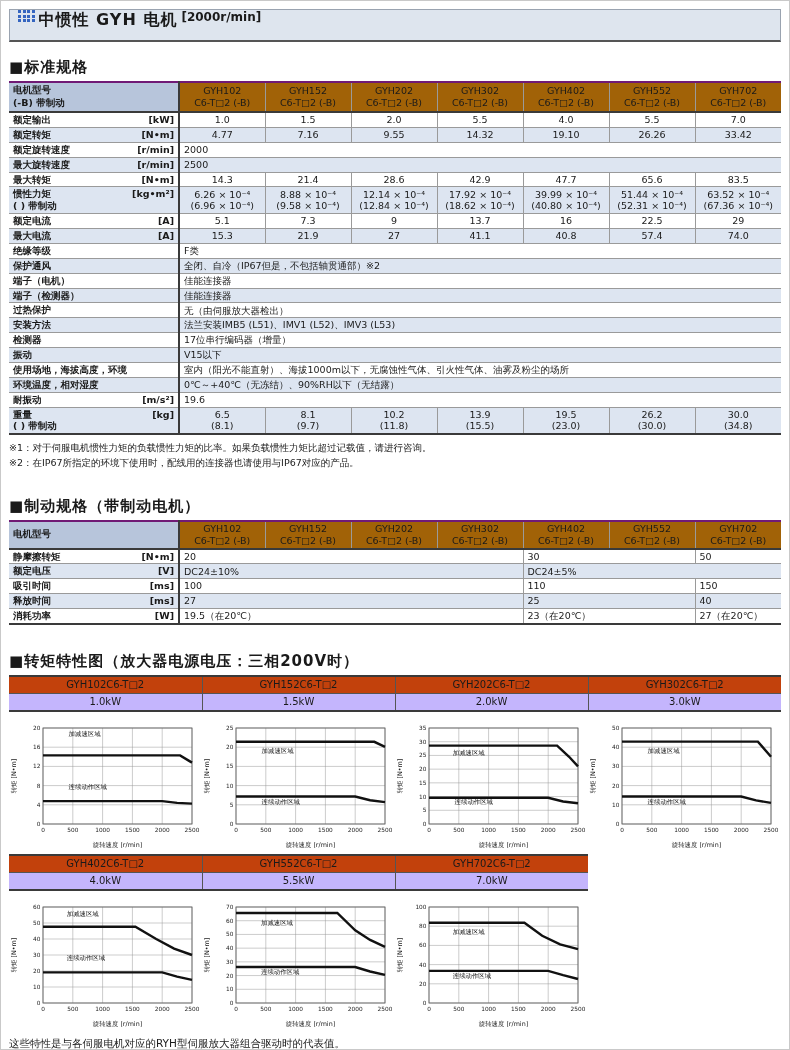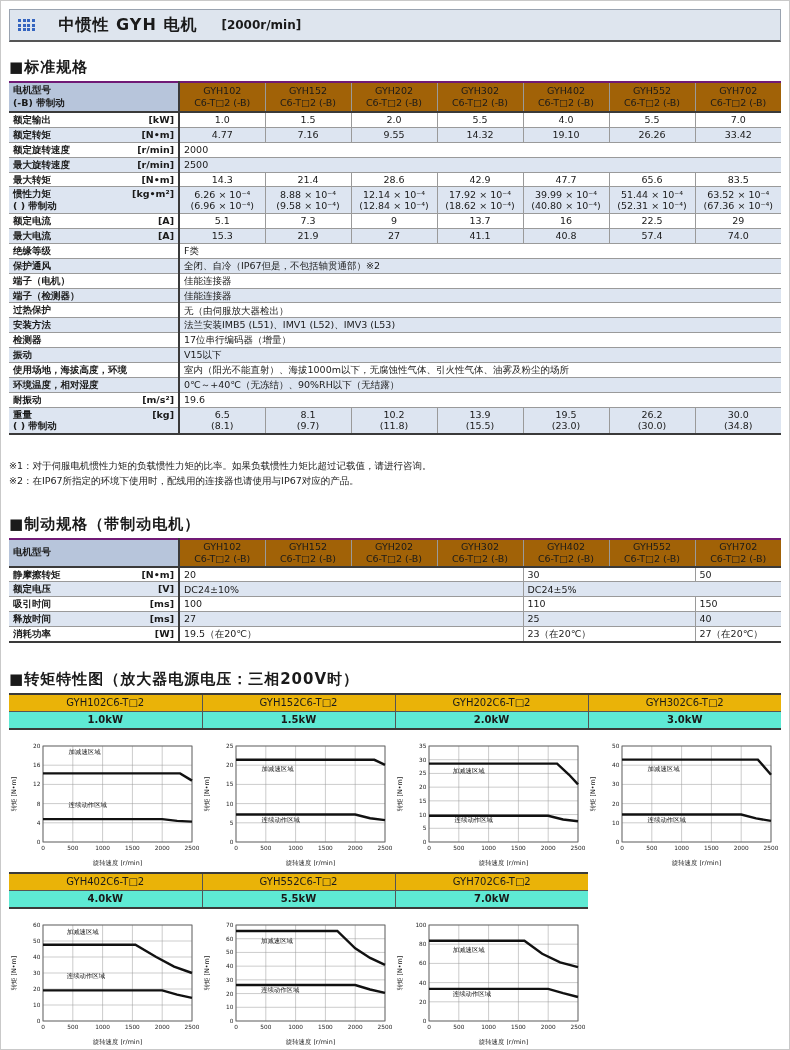--- a/index.html
+++ b/index.html
@@ -1,21 +1,21 @@
 <!DOCTYPE html>
 <html><head>
 <meta charset="utf-8">
 <style>
   html,body{margin:0;padding:0;background:#fff;}
   body{width:790px;height:1050px;overflow:hidden;
        font-family:"DejaVu Sans","Liberation Sans",sans-serif;color:#1a1a1a;}
   .page{box-sizing:border-box;width:790px;height:1050px;border:1px solid #c9c9c9;padding:8px 8px 0 8px;}
 
   
-  .titlebar{display:flex;align-items:center;gap:24px;background:#dee5ee;
+  .titlebar{display:flex;gap:4px;background:#dee5ee;
             border:1px solid #9aa3b0;border-bottom:2px solid #555;
             height:30px;padding:0 8px;margin-bottom:16px;}
   .dotgrid{display:grid;grid-template-columns:repeat(4,3px);grid-auto-rows:3px;gap:1.5px;}
   .dotgrid i{background:#3565c0;display:block;}
   .title-main{font-size:16px;font-weight:bold;letter-spacing:1px;}
   .title-suffix{font-size:12px;font-weight:bold;}
 
   .sechead{font-size:15px;font-weight:bold;margin:0 0 4px 0;letter-spacing:1px;}
   .secgap{margin-top:27px;}
 
@@ -29,28 +29,28 @@
   tr.head td.lblhead{background:#b7c5db;font-weight:bold;}
   tr.head td.mhead{background:#a16207;text-align:center;line-height:1.25;}
   tr.alt td{background:#dde5f1;}
   td.val{text-align:center;line-height:1.2;}
   td.val.left{text-align:left;}
   .lrow{display:flex;justify-content:space-between;line-height:1.25;}
   .lname{font-weight:bold;}
   .unit{font-weight:bold;}
   col.lbl{width:170px;}
 
-  .notes{margin-top:24px;font-size:9.5px;line-height:1.5;}
+  .notes{margin-top:6px;font-size:9.5px;line-height:1.5;}
 
   
   table.chead{border-top:2px solid #3a3a3a;border-bottom:2px solid #3a3a3a;font-size:10px;}
   table.chead td{text-align:center;padding:2.5px 2px;border-left:1px solid #555;}
   table.chead td:first-child{border-left:none;}
-  table.chead tr.models td{background:#eab308;border-bottom:1px solid #555;}
-  table.chead tr.powers td{background:#5eead4;font-weight:bold;}
+  table.chead tr.models td{background:#c2410c;border-bottom:1px solid #555;}
+  table.chead tr.powers td{background:#c4b5fd;}
   .chead-wrap2{width:75%;}
   .chartrow{display:flex;margin:8px 0 4px 0;}
   .chartrow .chart-cell{flex:0 0 25%;display:flex;justify-content:center;}
   .chartrow.three{width:75%;}
   .chartrow.three .chart-cell{flex:0 0 33.333%;}
 
   .footer{margin-top:6px;font-size:10.5px;line-height:1.55;}
   .footer .bullets{margin-top:2px;padding-left:18px;}
   .footer .brow{display:flex;}
   .footer .bmodel{width:180px;}

